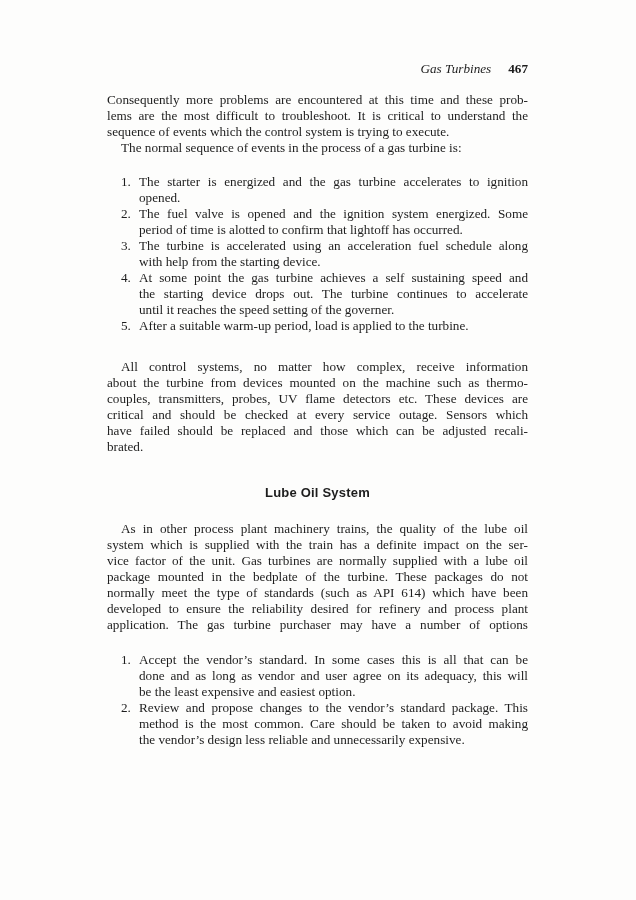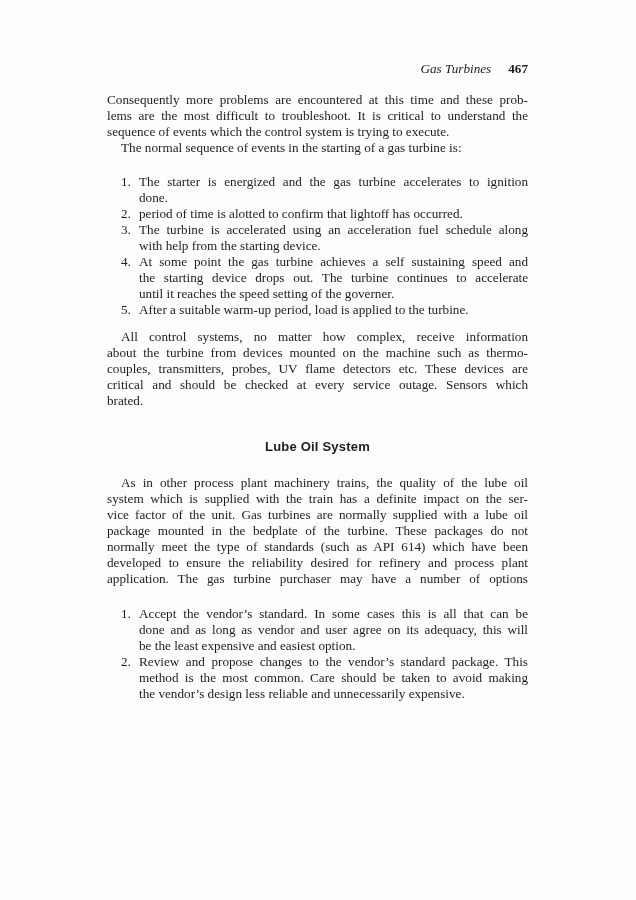--- a/index.html
+++ b/index.html
@@ -52,21 +52,21 @@
     flex:0 0 18px;
     font-size:13.2px;
     line-height:16px;
   }
   .item .itext { flex:1 1 auto; min-width:0; }
 
   
   .b0 { margin-top:15px; }
   .b1 { margin-top:0; }
   .b2 { margin-top:18px; }
-  .b3 { margin-top:11px; }
+  .b3 { margin-top:25px; }
   .b4 { margin-top:30px; }
   .b5 { margin-top:20px; }
   .b6 { margin-top:19px; }
 </style>
 </head>
 <body>
 
 <div class="page">
   <div class="column">
 
@@ -74,33 +74,34 @@
       <span class="running-title">Gas Turbines</span><span class="page-number">467</span>
     </div>
 
     <div id="content">
         <div class="para b0">
           <div class="line j">Consequently more problems are encountered at this time and these prob-</div>
           <div class="line j">lems are the most difficult to troubleshoot. It is critical to understand the</div>
           <div class="line">sequence of events which the control system is trying to execute.</div>
         </div>
         <div class="para b1">
-          <div class="line ind"><span>The normal sequence of events in the starting of a gas turbine is:</span></div>
+          <div class="line ind"><span>The normal sequence of events in the process of a gas turbine is:</span></div>
         </div>
         <div class="blist b2">
           <div class="item">
             <span class="num">1.</span>
             <div class="itext">
               <div class="line j">The starter is energized and the gas turbine accelerates to ignition</div>
-              <div class="line">done.</div>
+              <div class="line">opened.</div>
             </div>
           </div>
           <div class="item">
             <span class="num">2.</span>
             <div class="itext">
+              <div class="line j">The fuel valve is opened and the ignition system energized. Some</div>
               <div class="line">period of time is alotted to confirm that lightoff has occurred.</div>
             </div>
           </div>
           <div class="item">
             <span class="num">3.</span>
             <div class="itext">
               <div class="line j">The turbine is accelerated using an acceleration fuel schedule along</div>
               <div class="line">with help from the starting device.</div>
             </div>
           </div>
@@ -117,20 +118,21 @@
             <div class="itext">
               <div class="line">After a suitable warm-up period, load is applied to the turbine.</div>
             </div>
           </div>
         </div>
         <div class="para b3">
           <div class="line j ind"><span>All control systems, no matter how complex, receive information</span></div>
           <div class="line j">about the turbine from devices mounted on the machine such as thermo-</div>
           <div class="line j">couples, transmitters, probes, UV flame detectors etc. These devices are</div>
           <div class="line j">critical and should be checked at every service outage. Sensors which</div>
+          <div class="line j">have failed should be replaced and those which can be adjusted recali-</div>
           <div class="line">brated.</div>
         </div>
         <div class="heading b4">Lube Oil System</div>
         <div class="para b5">
           <div class="line j ind"><span>As in other process plant machinery trains, the quality of the lube oil</span></div>
           <div class="line j">system which is supplied with the train has a definite impact on the ser-</div>
           <div class="line j">vice factor of the unit. Gas turbines are normally supplied with a lube oil</div>
           <div class="line j">package mounted in the bedplate of the turbine. These packages do not</div>
           <div class="line j">normally meet the type of standards (such as API 614) which have been</div>
           <div class="line j">developed to ensure the reliability desired for refinery and process plant</div>

